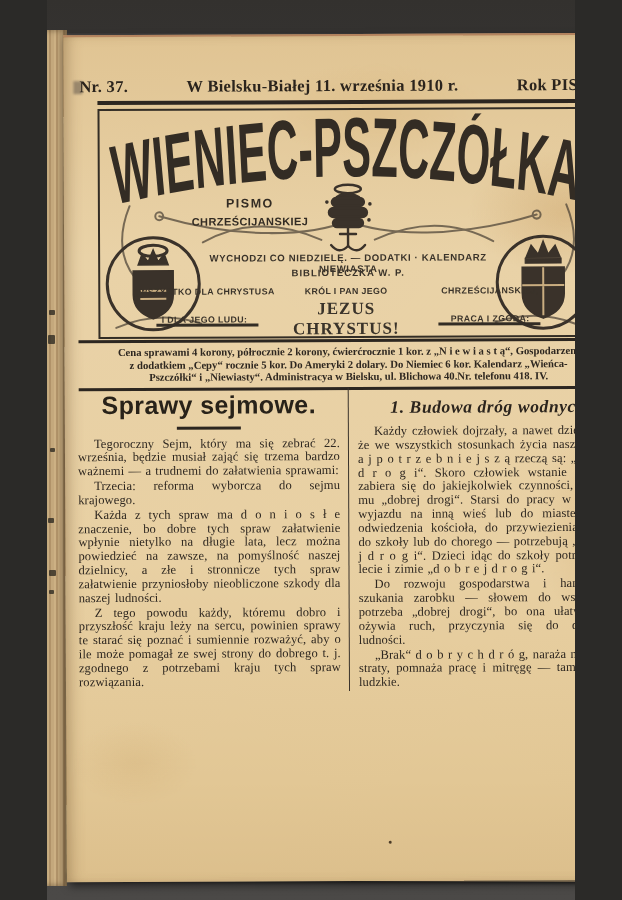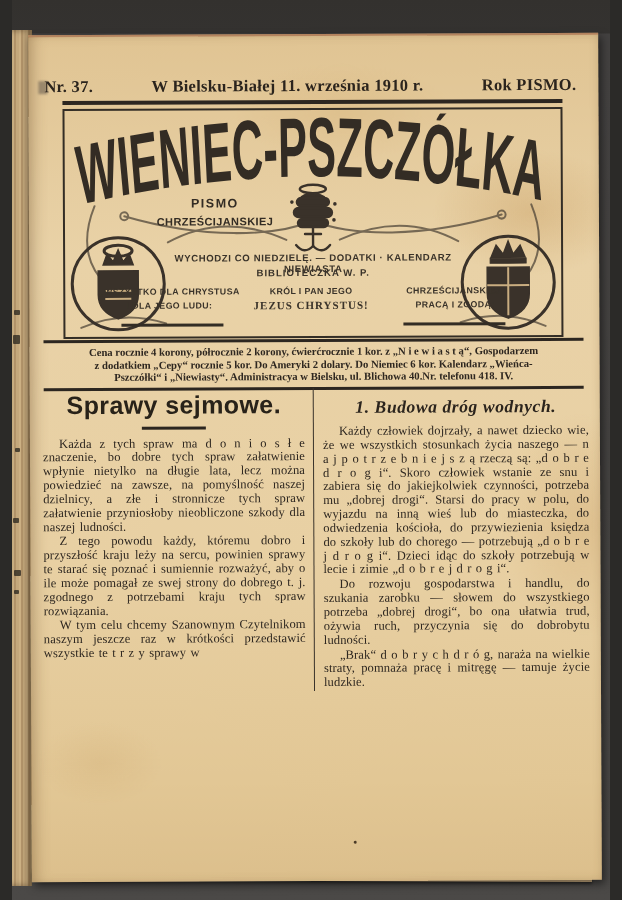--- a/index.html
+++ b/index.html
@@ -1,16 +1,16 @@
 <!DOCTYPE html>
 <html><head>
 <meta charset="utf-8">
 <style>
   html,body{margin:0;padding:0;background:#2b2a28;}
-  .stage{position:relative;width:598px;height:900px;margin:0 auto;overflow:hidden;
+  .stage{position:relative;width:528px;height:900px;margin:0 auto;overflow:hidden;
          background:linear-gradient(180deg,#33312e 0px,#343230 33px,#434140 34px,#454341 55%,#4b4947 100%);
          font-family:"Liberation Serif",serif;}
   
   .spine{position:absolute;left:0;top:30px;width:20px;height:856px;
          background:repeating-linear-gradient(90deg,#cdb184 0 2px,#b2946a 2px 4px,#c4a87c 4px 7px);
          box-shadow:inset -4px 0 6px rgba(40,25,10,.5);}
   .frag{position:absolute;background:#2f2a22;border-radius:1px;opacity:.8;}
   
   .paper{position:absolute;left:18px;top:34px;width:570px;height:845px;
          transform:rotate(-0.25deg);
@@ -46,21 +46,21 @@
   .beehive{position:absolute;top:72px;left:50%;transform:translateX(-50%);}
   .medal{position:absolute;top:122px;}
   .medal.left{left:2px;} .medal.right{right:2px;}
   .sched{position:absolute;top:142px;left:84px;right:84px;text-align:center;
          font-family:"Liberation Sans",sans-serif;font-weight:700;font-size:9.6px;letter-spacing:.6px;color:#3a332a;}
   .lib{position:absolute;top:157px;left:84px;right:84px;text-align:center;
        font-family:"Liberation Sans",sans-serif;font-weight:700;font-size:9.6px;letter-spacing:1px;color:#3a332a;}
   .motto{position:absolute;top:176px;left:30px;right:30px;display:grid;
          grid-template-columns:34% 31% 35%;row-gap:3px;align-items:center;color:#3a332a;
          font-family:"Liberation Sans",sans-serif;font-weight:700;font-size:8.8px;letter-spacing:.4px;text-align:center;}
-  .motto .big{font-family:"Liberation Serif",serif;font-size:11px;letter-spacing:1px;}
+  .motto .big{font-family:"Liberation Serif",serif;font-size:17px;letter-spacing:1px;}
   .mast-rule{position:absolute;top:213px;height:2.5px;background:#332d25;width:102px;}
   .mr-l{left:56px;} .mr-r{right:56px;}
 
   
   .subs{position:absolute;top:303px;left:14px;right:16px;border-top:3px solid #2c2620;border-bottom:3.5px solid #2c2620;
         padding:3px 2px 4px;text-align:center;font-weight:700;font-size:10.7px;line-height:12.6px;color:#2e2720;}
   .subs .ln{white-space:nowrap;}
 
   
   .cols{position:absolute;top:352px;left:13px;right:11px;display:flex;}
@@ -180,32 +180,33 @@
         <div>I DLA JEGO LUDU:</div>
         <div class="big">JEZUS CHRYSTUS!</div>
         <div>PRACĄ I ZGODĄ:</div>
       </div>
 
       <div class="mast-rule mr-l"></div>
       <div class="mast-rule mr-r"></div>
     </div>
 
     <div class="subs">
-      <div class="ln"><b>Cena rocznie</b><span> 4 korony, półrocznie 2 korony, ćwierćrocznie 1 kor. z „N i e w i a s t ą“, Gospodarzem</span></div>
+      <div class="ln"><b>Cena sprawami</b><span> 4 korony, półrocznie 2 korony, ćwierćrocznie 1 kor. z „N i e w i a s t ą“, Gospodarzem</span></div>
       <div class="ln">z dodatkiem „Cepy“ rocznie 5 kor.  Do Ameryki 2 dolary.   Do Niemiec 6 kor. Kalendarz „Wieńca-</div>
       <div class="ln">Pszczółki“ i „Niewiasty“. Administracya w Bielsku, ul. Blichowa 40.Nr. telefonu 418. IV.</div>
     </div>
 
     <div class="cols">
       <div class="colL">
         <h1 class="art-title">Sprawy sejmowe.</h1>
         <div class="art-div"></div>
+        <p class="p">Tegoroczny Sejm, który ma się zebrać 22. września, będzie musiał zająć się trzema bardzo ważnemi — a trudnemi do załatwienia sprawami:</p>
+        <p class="p">Trzecia: reforma wyborcza do sejmu krajowego.</p>
         <p class="p">Każda z tych spraw ma d o n i o s ł e znaczenie, bo dobre tych spraw załatwienie wpłynie nietylko na długie lata, lecz można powiedzieć na zawsze, na pomyślność naszej dzielnicy, a złe i stronnicze tych spraw załatwienie przyniosłoby nieobliczone szkody dla naszej ludności.</p>
         <p class="p">Z tego powodu każdy, któremu dobro i przyszłość kraju leży na sercu, powinien sprawy te starać się poznać i sumiennie rozważyć, aby o ile może pomagał ze swej strony do dobrego t. j. zgodnego z potrzebami kraju tych spraw rozwiązania.</p>
-        <p class="p">W tym celu chcemy Szanownym Czytelnikom naszym jeszcze raz w krótkości przedstawić wszystkie te  t r z y  sprawy w</p>
       </div>
       <div class="colR">
         <h2 class="sec-head">1. Budowa dróg wodnych.</h2>
         <p class="p">Każdy człowiek dojrzały, a nawet dziecko wie, że we wszystkich stosunkach życia naszego — n a j p o t r z e b n i e j s z ą rzeczą są: „d o b r e  d r o g i“. Skoro człowiek wstanie ze snu i zabiera się do jakiejkolwiek czynności, potrzeba mu „dobrej drogi“. Starsi do pracy w polu, do wyjazdu na inną wieś lub do miasteczka, do odwiedzenia kościoła, do przywiezienia księdza do szkoły lub do chorego — potrzebują „d o b r e j  d r o g i“. Dzieci idąc do szkoły potrzebują w lecie i zimie „d o b r e j  d r o g i“.</p>
         <p class="p">Do rozwoju gospodarstwa i handlu, do szukania zarobku — słowem do wszystkiego potrzeba „dobrej drogi“, bo ona ułatwia trud, ożywia ruch, przyczynia się do dobrobytu ludności.</p>
         <p class="p">„Brak“ d o b r y c h  d r ó g, naraża na wielkie straty, pomnaża pracę i mitręgę — tamuje życie ludzkie.</p>
       </div>
     </div>
 
     <div class="speck" style="left:322px;top:805px;"></div>

